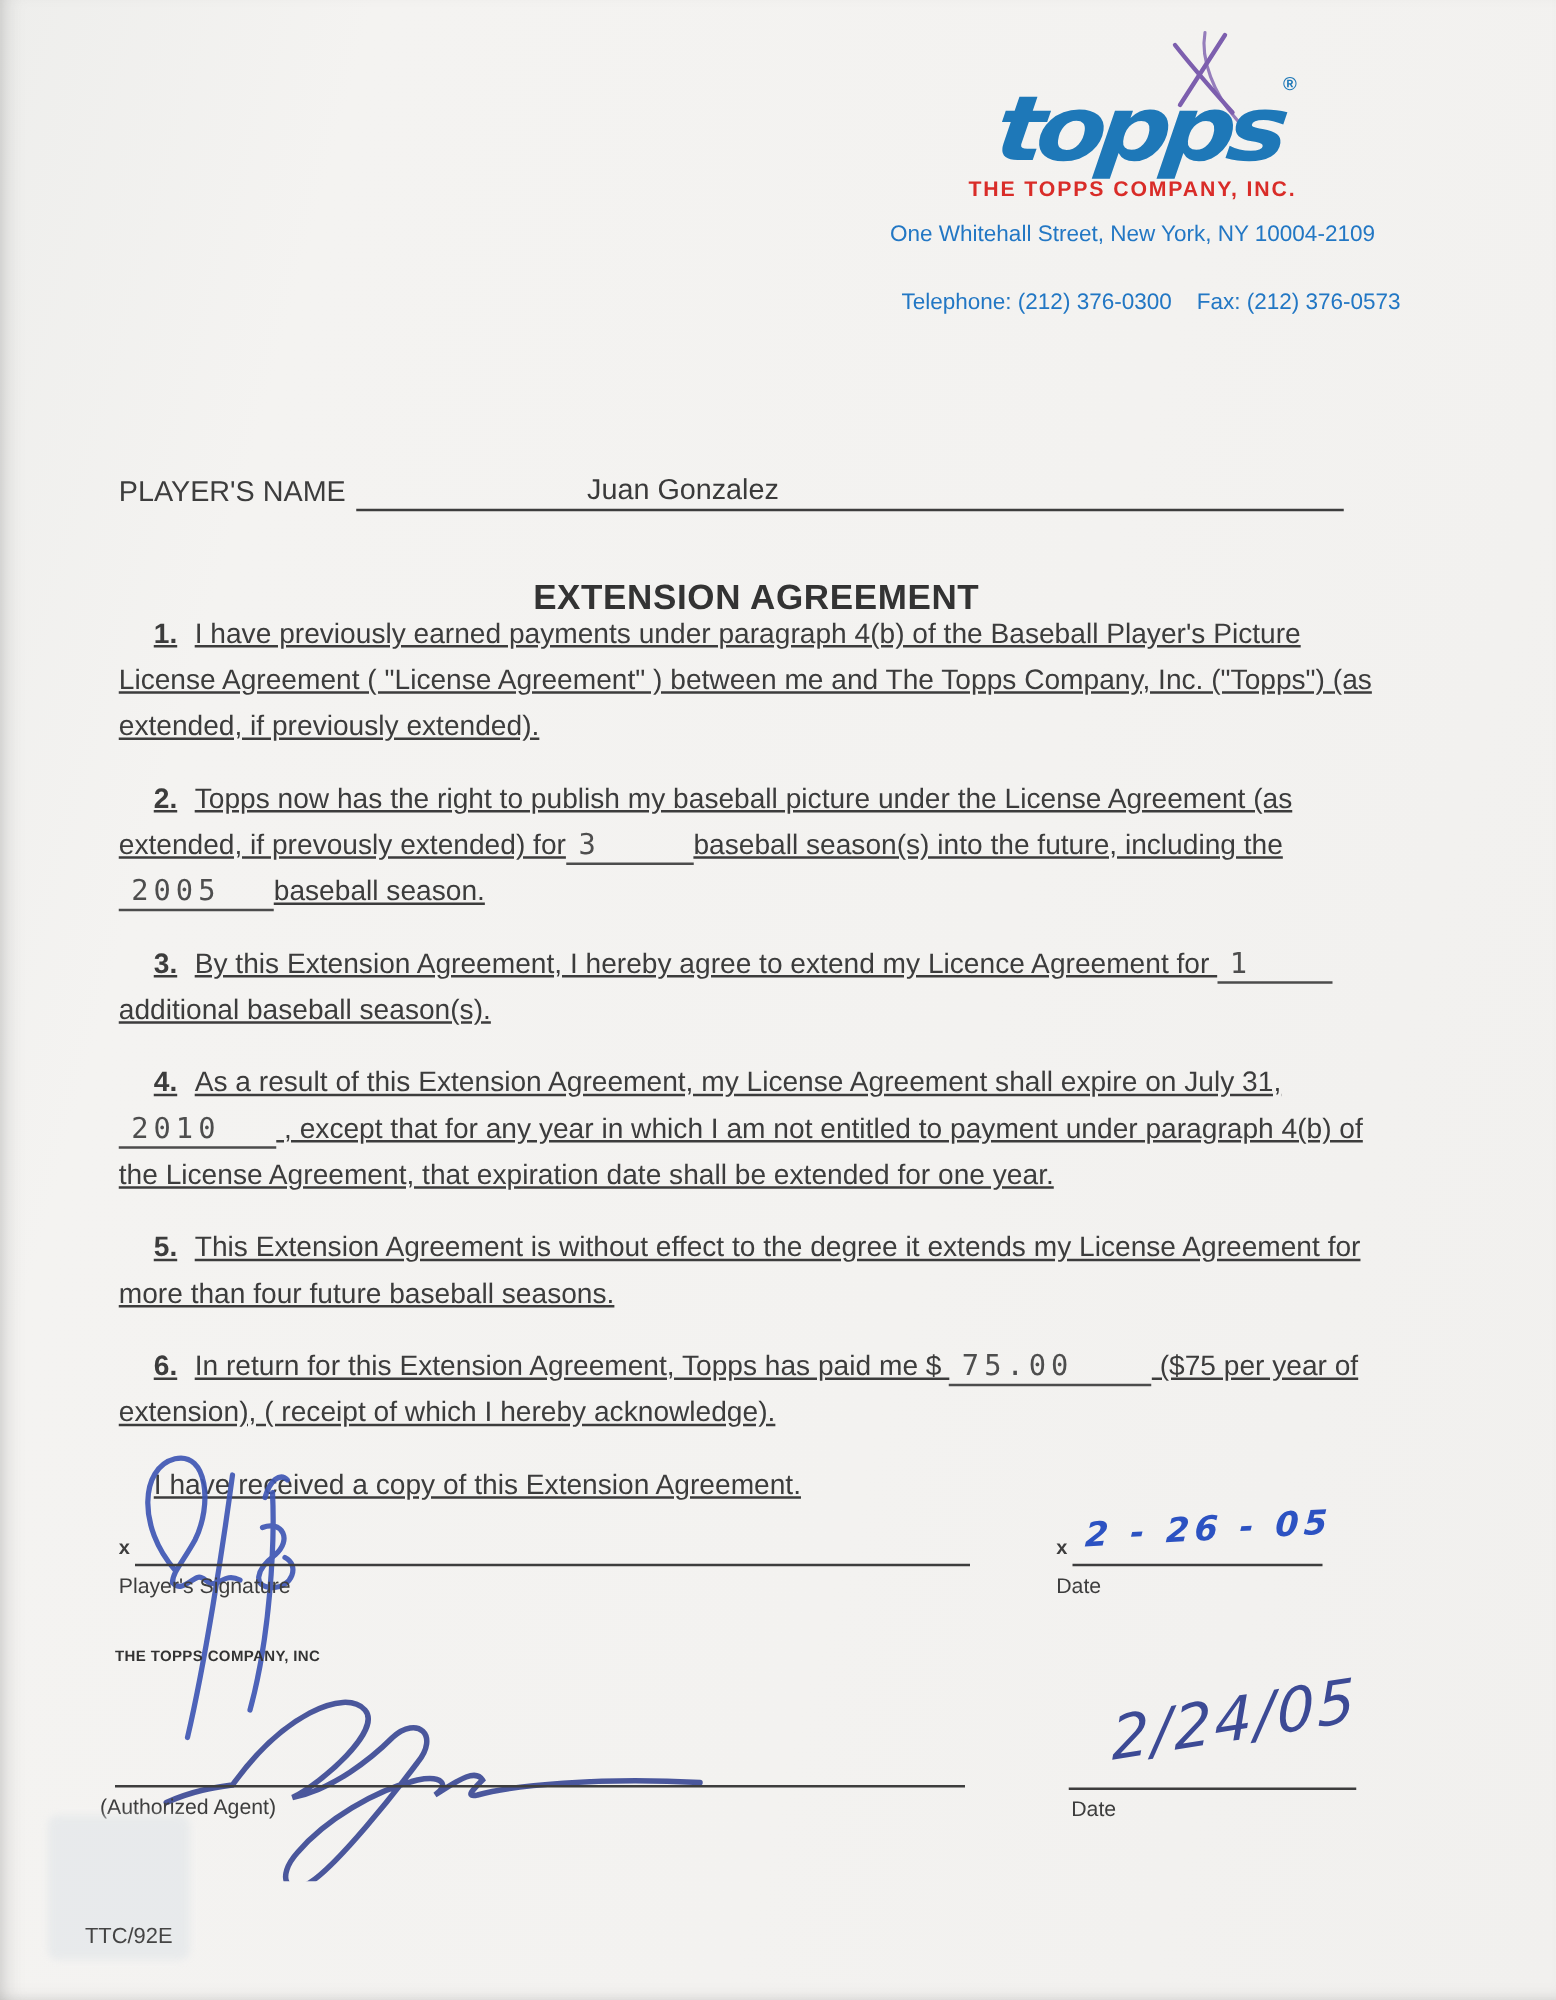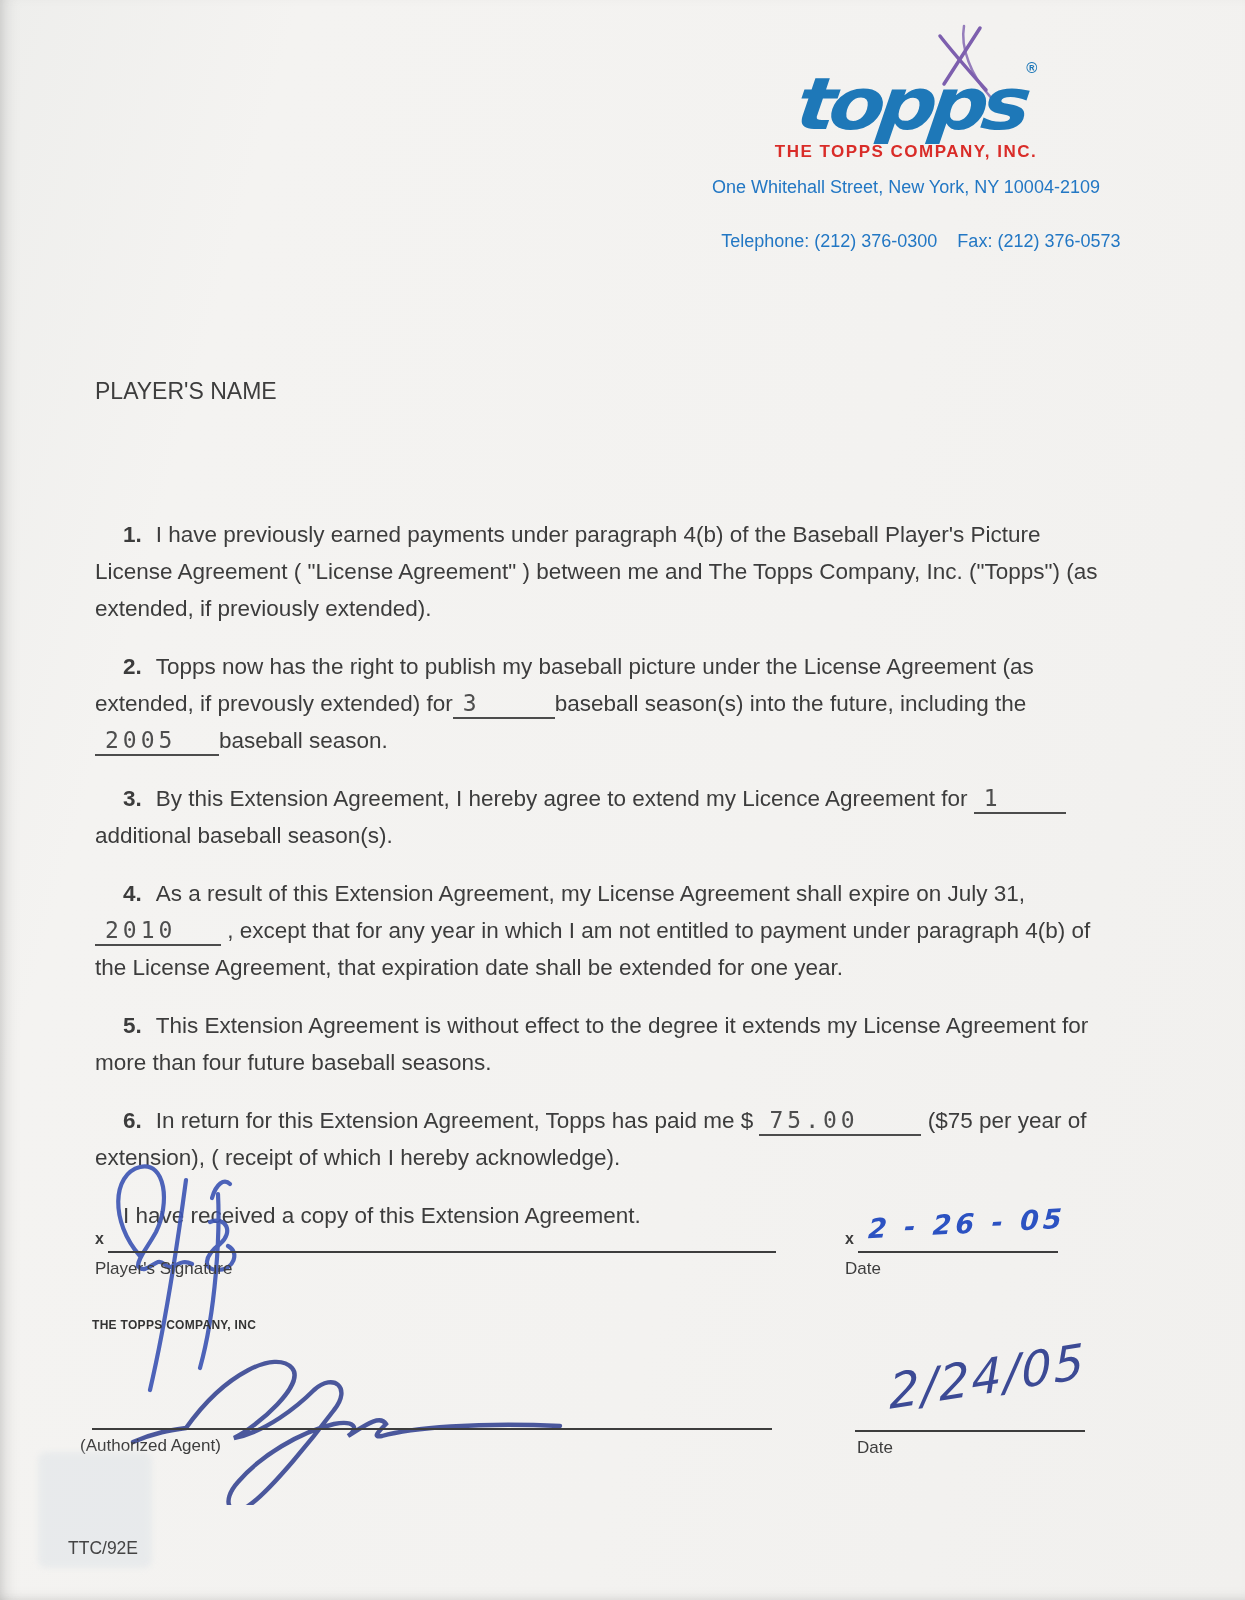--- a/index.html
+++ b/index.html
@@ -30,21 +30,21 @@
   .addr{margin-top:12px;font-size:18px;color:#2277c4;line-height:1.5;white-space:pre;}
   .pen-x{position:absolute;left:930px;top:20px;}
   
   .pname-row{position:absolute;left:95px;top:378px;width:980px;display:flex;align-items:flex-end;font-size:23px;}
   .pname-label{white-space:nowrap;padding-bottom:2px;color:#3d3d3d;}
   .pname-linefill{flex:1;border-bottom:2px solid #3d3d3d;margin-left:8px;padding:0 0 2px 185px;}
   
   .doc-title{position:absolute;left:95px;top:462px;width:1020px;text-align:center;
     font-size:28px;font-weight:bold;color:#333;letter-spacing:.5px;}
   
-  .body-text{position:absolute;left:95px;top:516px;width:1016px;font-size:22.5px;line-height:37px;color:#3c3c3c;}
+  .body-text{position:absolute;left:95px;top:488px;width:1016px;font-size:22.5px;line-height:37px;color:#3c3c3c;text-decoration:underline;}
   .para{margin:0 0 21px 0;text-indent:28px;}
   .para .num{font-weight:bold;}
   .para .gap{display:inline-block;width:14px;}
   .closing{margin:14px 0 0 0;text-indent:28px;}
   .blank{
     display:inline-block;
     border-bottom:2px solid #4c4c4c;
     font-family:"DejaVu Sans Mono",monospace;
     font-size:23px;letter-spacing:4px;color:#4e4e4e;
     line-height:26px;text-indent:0;
@@ -95,22 +95,26 @@
       <span class="reg-mark">®</span>
     </div>
     <div class="company-name">THE TOPPS COMPANY, INC.</div>
     <div class="addr"><span>One Whitehall Street, New York, NY 10004-2109</span><br>
       <span>Telephone: (212) 376-0300    Fax: (212) 376-0573</span>
     </div>
   </div>
 
   <div class="pname-row">
     <span class="pname-label">PLAYER'S NAME</span>
+    <span class="pname-linefill">
+      <span>Juan Gonzalez</span>
+    </span>
   </div>
 
+  <div class="doc-title">EXTENSION AGREEMENT</div>
 
   <div class="body-text">
     <p class="para"><span class="num">1.</span><span class="gap"></span><span>I have previously earned payments under paragraph 4(b) of the Baseball Player's Picture License Agreement ( "License Agreement" ) between me and The Topps Company, Inc. ("Topps") (as extended, if previously extended).</span></p>
 
     <p class="para"><span class="num">2.</span><span class="gap"></span><span>Topps now has the right to publish my baseball picture under the License Agreement (as extended, if prevously extended) for</span><span class="blank w-a">3</span><span>baseball season(s) into the future, including the</span><span class="blank w-b">2005</span><span>baseball season.</span></p>
 
     <p class="para"><span class="num">3.</span><span class="gap"></span><span>By this Extension Agreement, I hereby agree to extend my Licence Agreement for </span><span class="blank w-c">1</span><span> additional baseball season(s).</span></p>
 
     <p class="para"><span class="num">4.</span><span class="gap"></span><span>As a result of this Extension Agreement, my License Agreement shall expire on July 31, </span><span class="blank w-d">2010</span><span> , except that for any year in which I am not entitled to payment under paragraph 4(b) of the License Agreement, that expiration date shall be extended for one year.</span></p>
 

